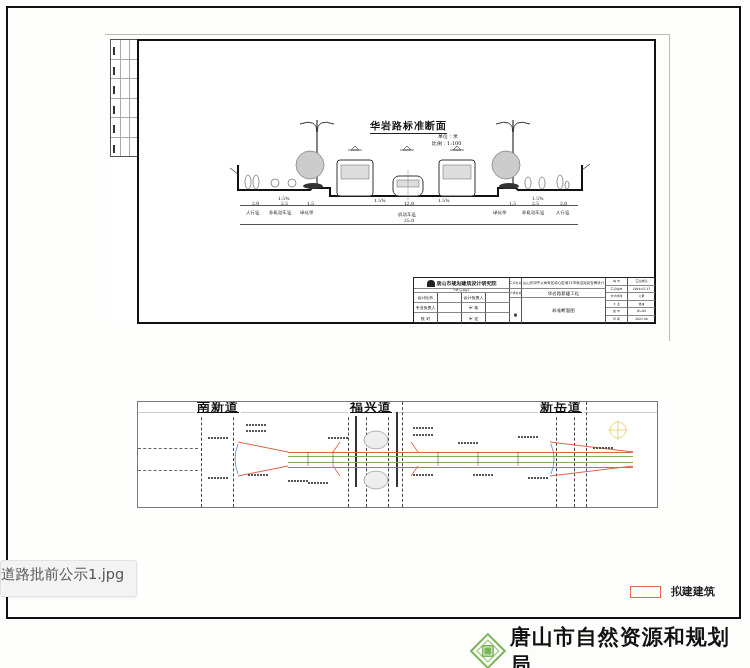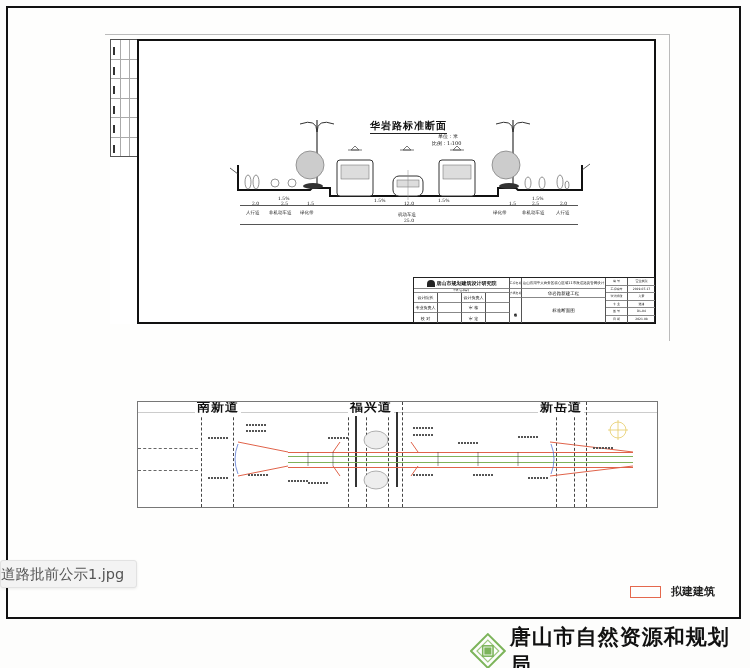--- a/index.html
+++ b/index.html
@@ -14,27 +14,27 @@
     #left-strip .row:last-child { border-bottom:none; }
     #left-strip .vl { position:absolute; top:0; bottom:0; width:0; border-left:1px solid #aaa; }
     #left-strip .mark { position:absolute; left:2px; top:7px; width:2px; height:8px; background:#333; }
     #drawing-border { left:137px; top:39px; width:519px; height:285px; border:2px solid #111; box-sizing:border-box; }
     #section-title { left:370px; top:119px; font-family:"DejaVu Serif", serif; font-size:10px; font-weight:bold; border-bottom:1px solid #222; letter-spacing:1px; }
     .small { font-size:5px; font-family:"DejaVu Serif", serif; white-space:nowrap; }
     .dim { font-size:4.5px; font-family:"DejaVu Serif", serif; white-space:nowrap; }
     .title-block { left:413px; top:277px; width:242px; height:46px; border:1px solid #222; box-sizing:border-box; background:#fff; font-size:4px; }
     .tb-cell { position:absolute; border-right:1px solid #555; border-bottom:1px solid #888; box-sizing:border-box; display:flex; align-items:center; justify-content:center; overflow:hidden; white-space:nowrap; }
     #plan { left:137px; top:401px; width:521px; height:107px; border:1px solid #777; box-sizing:border-box; background:#fff; overflow:hidden; }
-    .road-label { font-weight:bold; font-size:13px; position:absolute; top:-4px; background:#fff; padding:0 2px; letter-spacing:1px; }
+    .road-label { font-weight:bold; font-size:13px; position:absolute; top:-4px; background:#fff; padding:0 2px; letter-spacing:1px;text-decoration:underline; }
     .dash-v { position:absolute; top:0; bottom:0; width:0; border-left:1px dashed #444; }
     .dash-h { position:absolute; left:0; height:0; border-top:1px dashed #666; }
     .main-road { position:absolute; left:150px; top:50px; width:345px; height:14px; border-top:1px solid #e0634a; border-bottom:1px solid #e0634a; }
     .green-line { position:absolute; left:0; right:0; height:0; border-top:1px solid #7fb25a; }
     .anno-bar { position:absolute; height:2px; width:20px; background:repeating-linear-gradient(90deg,#555 0 2px,transparent 2px 3px); }
-    #file-tooltip { left:0px; top:560px; height:26px; padding:0 12px 0 0; background:#f3f3f3; border:1px solid #e2e2e2; border-radius:3px; font-size:14.5px; color:#555; display:flex; align-items:center; box-shadow:0 1px 3px rgba(0,0,0,.08); white-space:nowrap; }
+    #file-tooltip { left:0px; top:560px; height:26px; padding:0 12px 9px 0; background:#f3f3f3; border:1px solid #e2e2e2; border-radius:3px; font-size:14.5px; color:#555; display:flex; align-items:center; box-shadow:0 1px 3px rgba(0,0,0,.08); white-space:nowrap; }
     #legend { left:630px; top:584px; display:flex; align-items:center; gap:10px; }
     #legend .swatch { width:31px; height:12px; border:1px solid #e4684d; box-sizing:border-box; }
     #legend .lbl { font-size:11px; font-weight:bold; color:#222;text-align:right; }
     #footer { left:470px; top:623px; display:flex; align-items:center; gap:4px; }
     #footer .name { font-size:21px; font-weight:bold; color:#111; letter-spacing:1px; font-family:"DejaVu Serif", serif; }
   </style>
 </head>
 <body>
 
 <div id="outer-frame" class="abs"></div>

